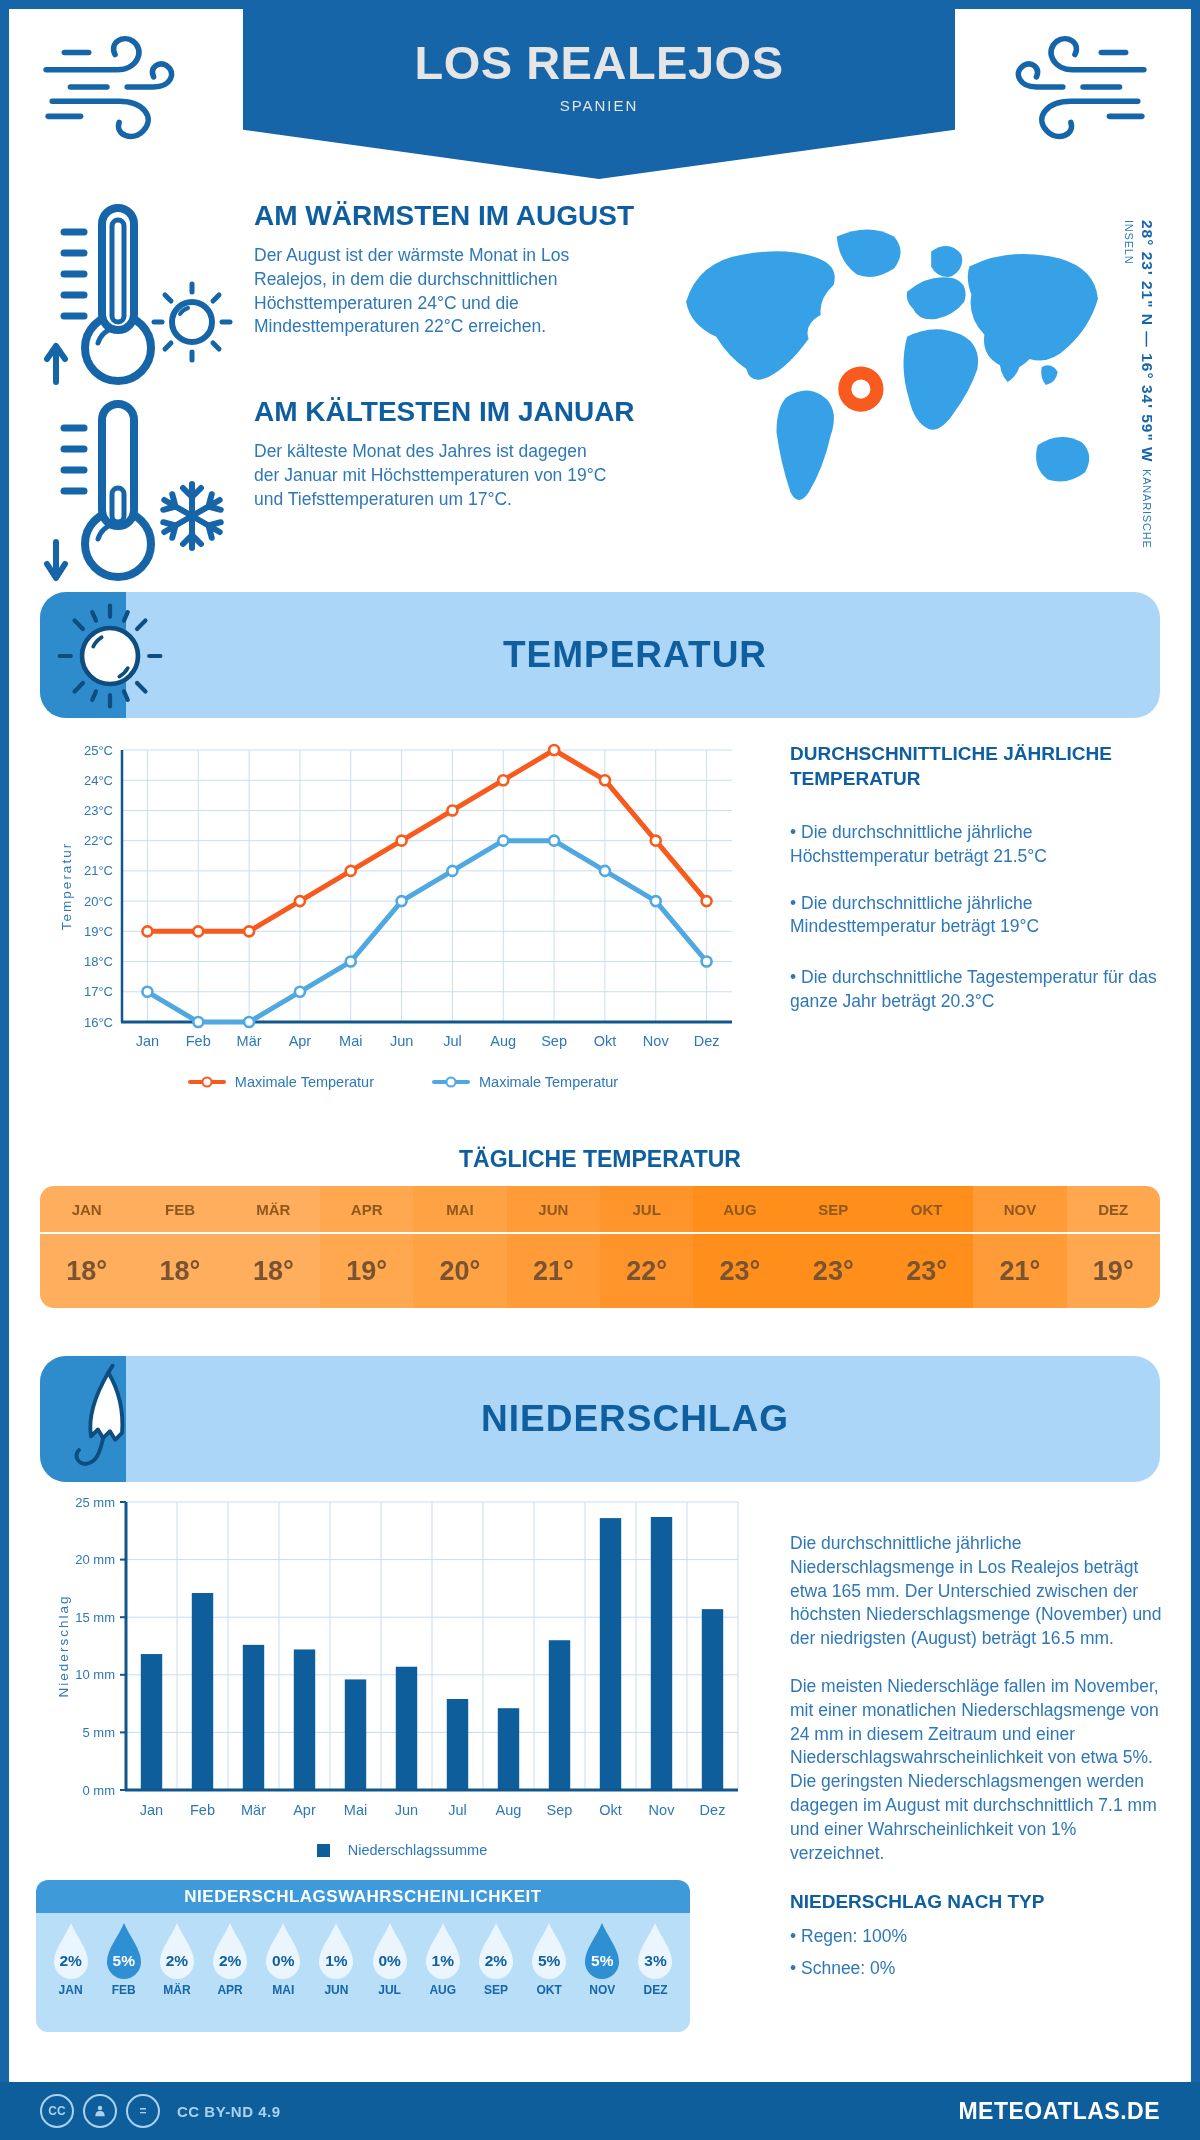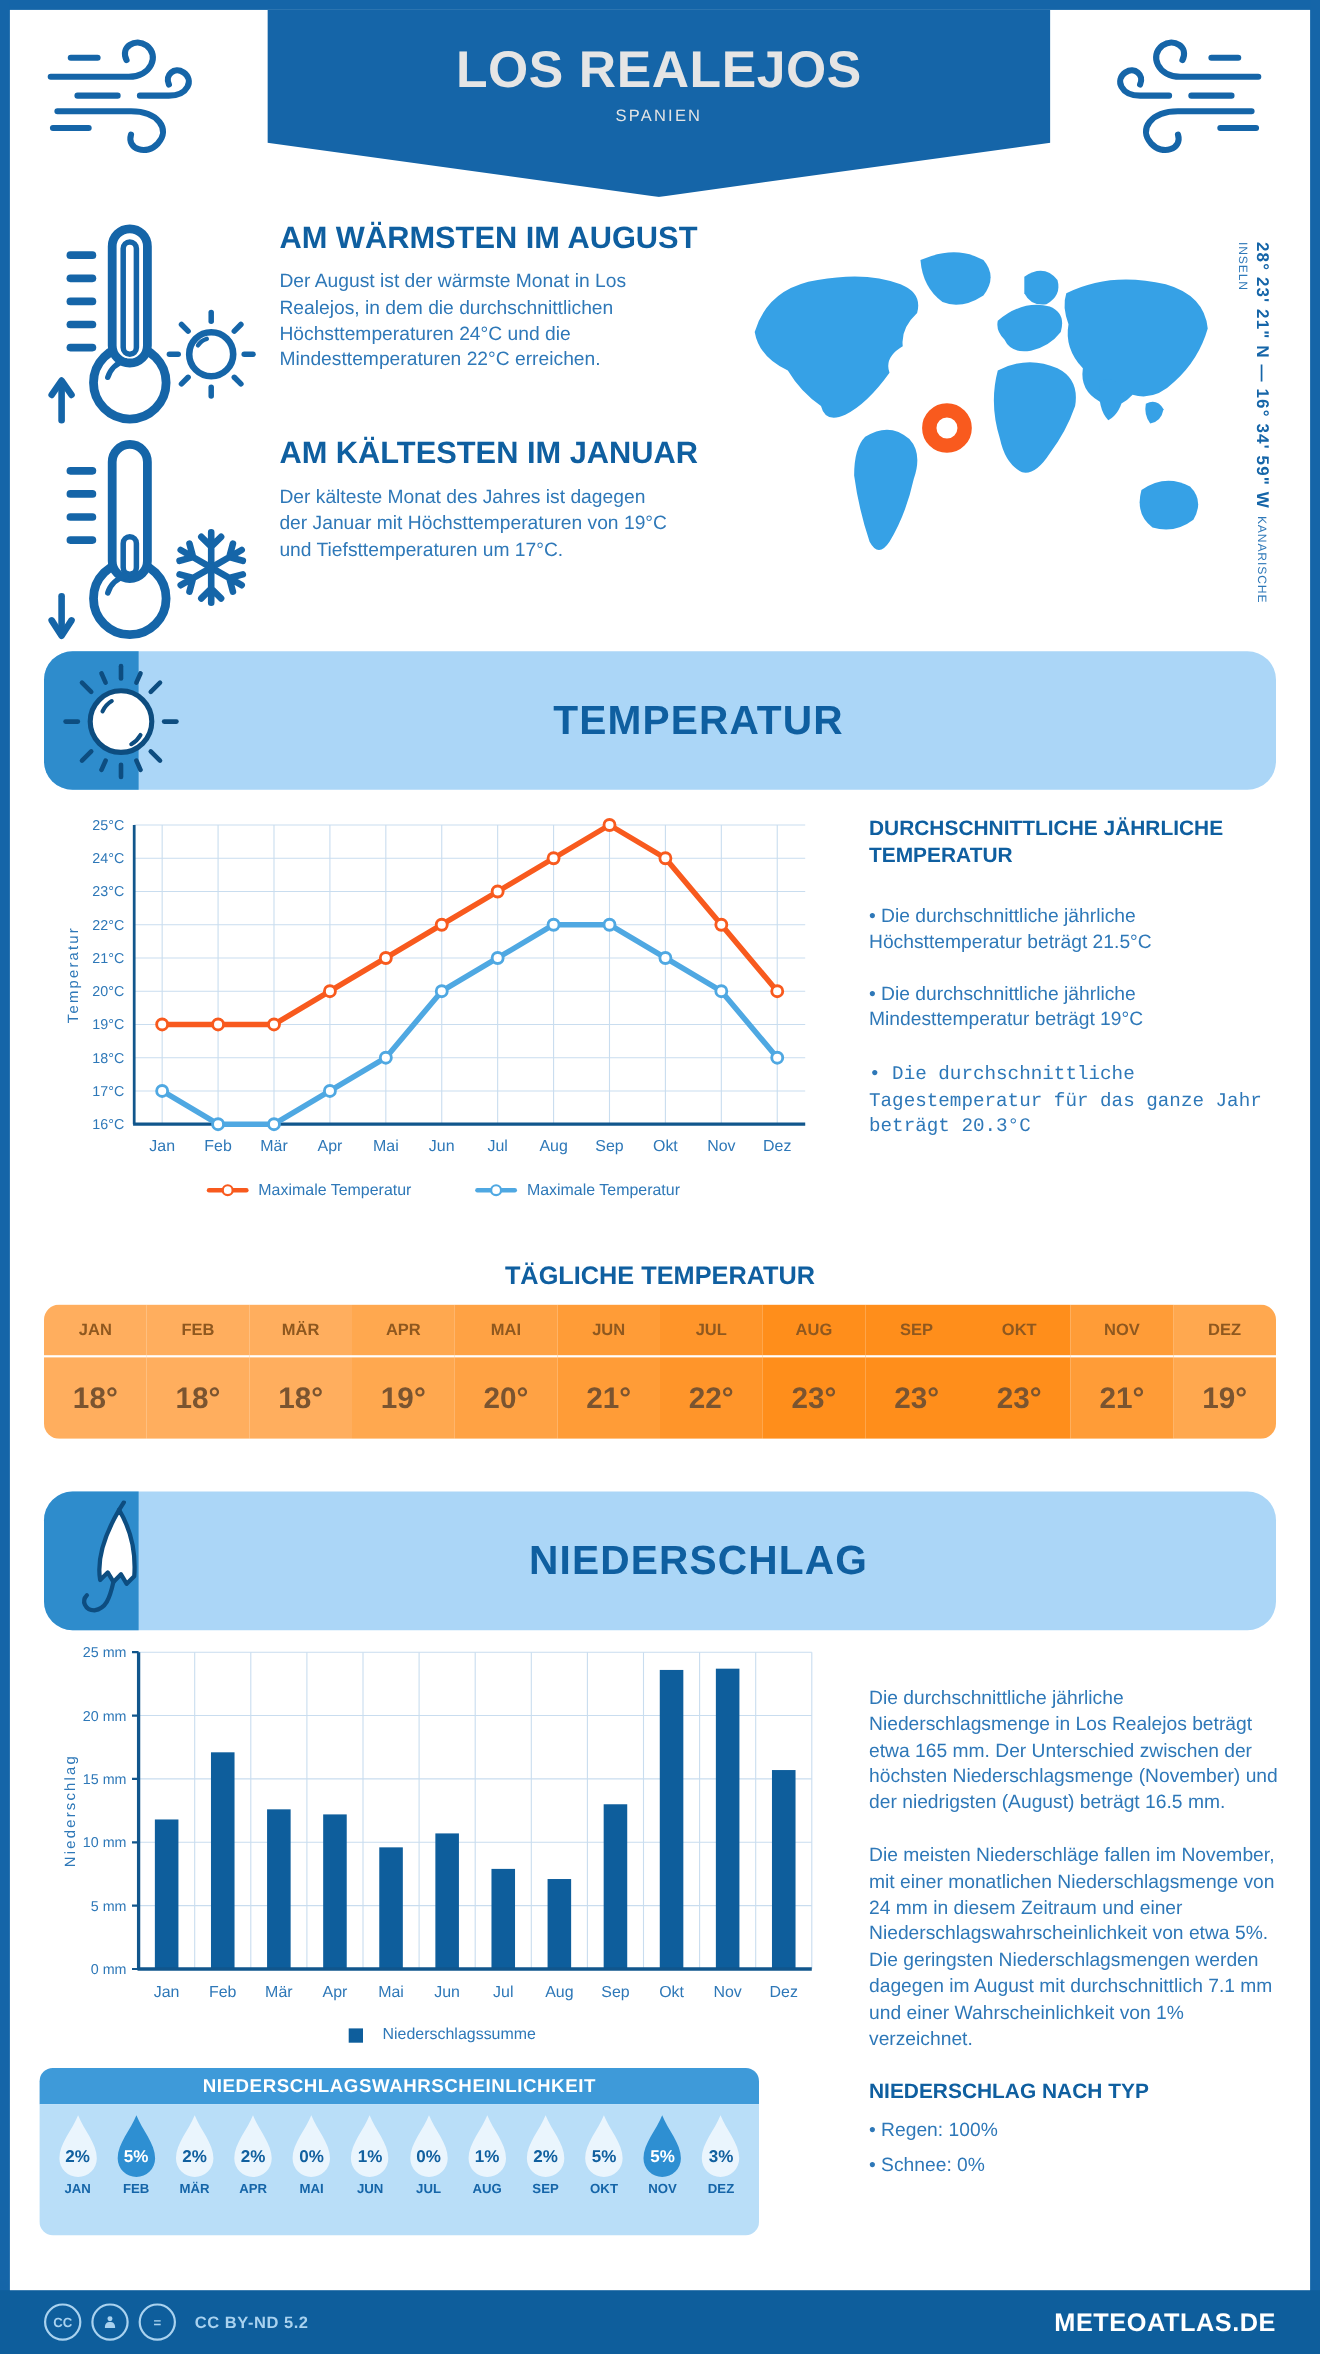--- a/index.html
+++ b/index.html
@@ -300,21 +300,21 @@
       </span>
       <span>Maximale Temperatur</span>
     </div>
   </div>
 
 <div class="annual">
   <h3>DURCHSCHNITTLICHE JÄHRLICHE TEMPERATUR</h3>
   <div>
       <p style="margin: 0px 0px 24px;">• Die durchschnittliche jährliche Höchsttemperatur beträgt 21.5°C</p>
       <p style="margin: 0px 0px 28px;">• Die durchschnittliche jährliche Mindesttemperatur beträgt 19°C</p>
-      <p style="margin: 0px 0px 42px; font-family: Liberation Mono, monospace;">• Die durchschnittliche Tagestemperatur für das ganze Jahr beträgt 20.3°C</p>
+      <p style="margin: 0px 0px 42px;">• Die durchschnittliche Tagestemperatur für das ganze Jahr beträgt 20.3°C</p>
     </div>
 </div>
 
 <div class="daily-title">TÄGLICHE TEMPERATUR</div>
 <div class="daily">
     <div class="dcell" style="background: rgb(255, 174, 94);">
       <div class="dmonth">JAN</div>
       <div class="dval">18°</div>
     </div>
     <div class="dcell" style="background: rgb(255, 174, 94);">
@@ -542,15 +542,15 @@
 
 <div class="footer">
   <span class="cc-circle">CC</span>
   <span class="cc-circle">
     <svg width="16" height="16" viewBox="0 0 24 24" fill="#A9D2EF">
       <circle cx="12" cy="7.5" r="3.4"></circle>
       <path d="M5 20 C5 13.5 8 12 12 12 C16 12 19 13.5 19 20 Z"></path>
     </svg>
   </span>
   <span class="cc-circle">=</span>
-  <span class="license">CC BY-ND 5.2</span>
+  <span class="license">CC BY-ND 4.9</span>
   <span class="site">METEOATLAS.DE</span>
 </div>
 
 </body></html>

